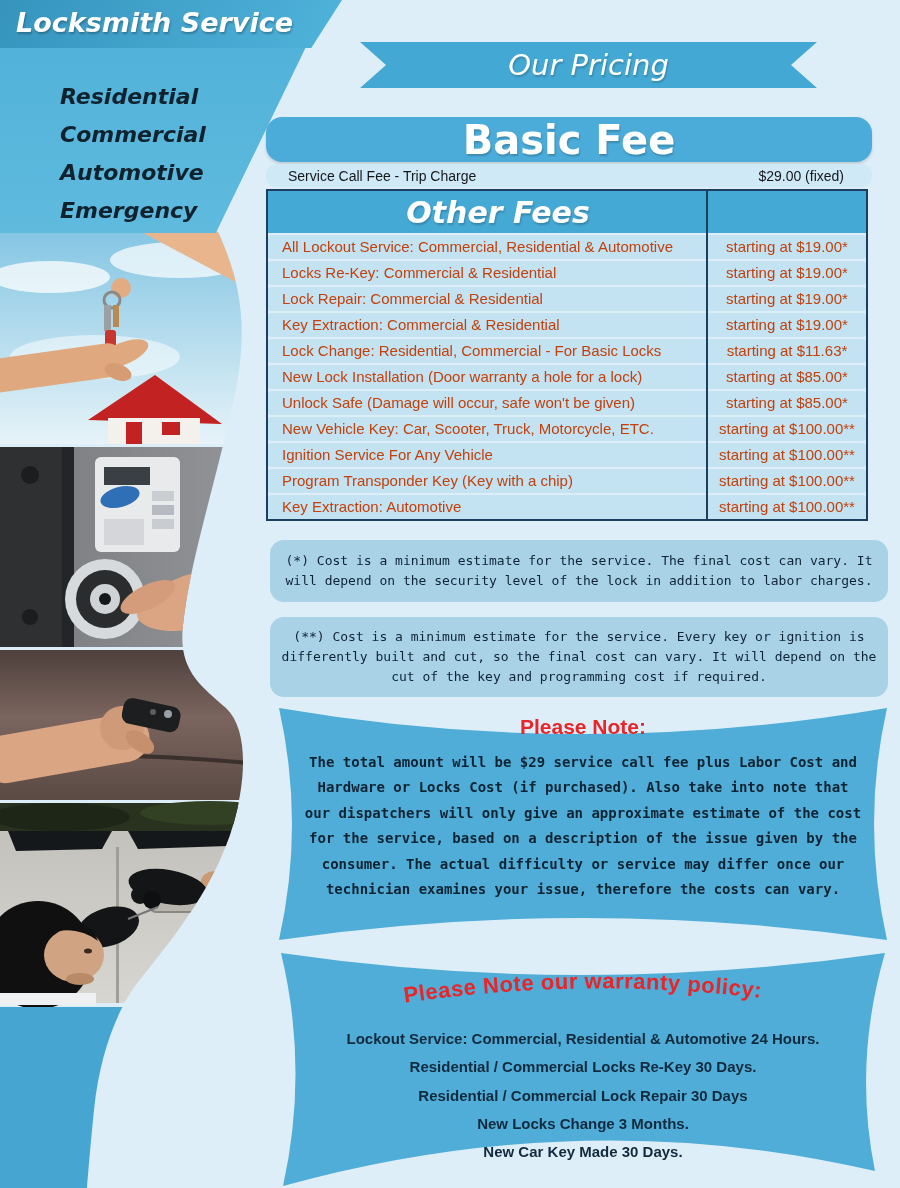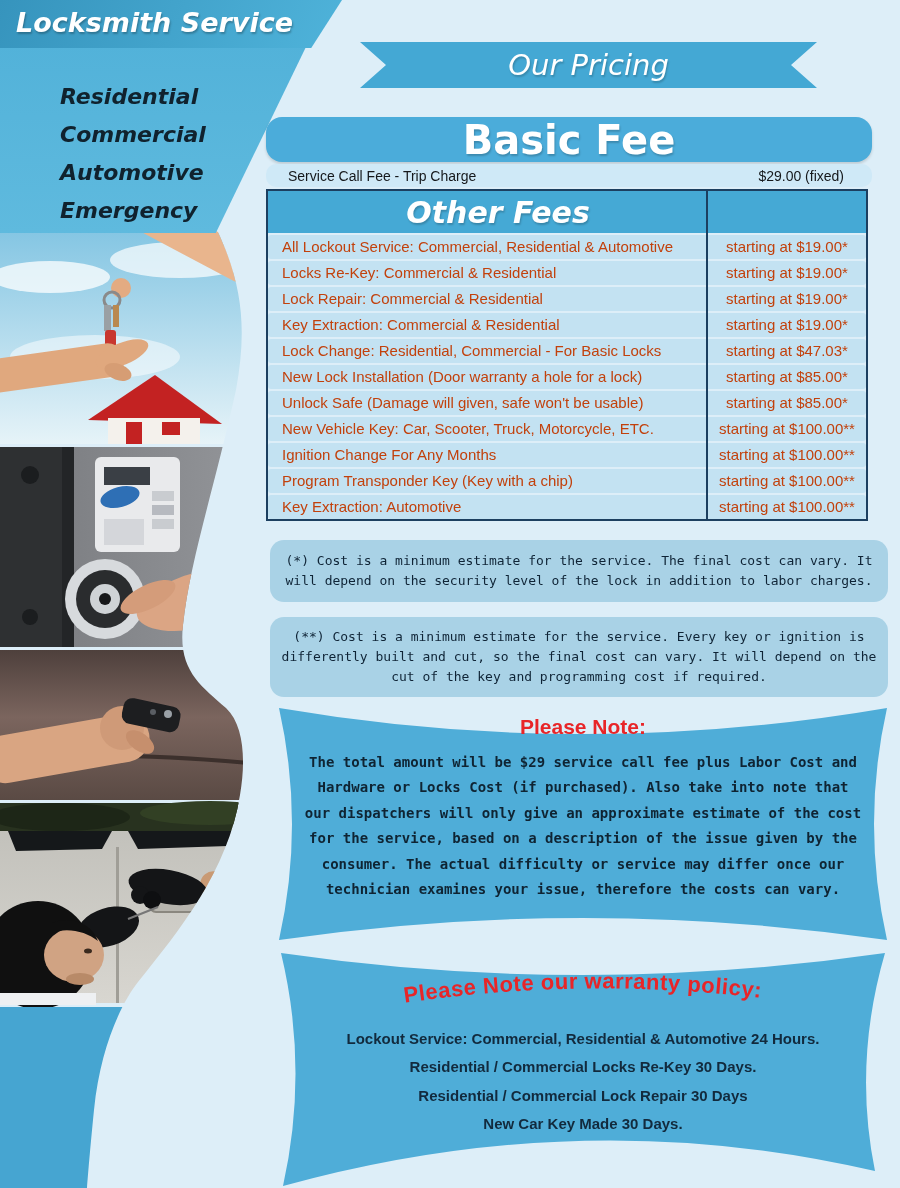--- a/index.html
+++ b/index.html
@@ -260,36 +260,36 @@
   <div class="fee-row">
     <span class="fee-service">Lock Repair: Commercial &amp; Residential</span>
     <span class="fee-price">starting at $19.00*</span>
   </div>
   <div class="fee-row">
     <span class="fee-service">Key Extraction: Commercial &amp; Residential</span>
     <span class="fee-price">starting at $19.00*</span>
   </div>
   <div class="fee-row">
     <span class="fee-service">Lock Change: Residential, Commercial - For Basic Locks</span>
-    <span class="fee-price">starting at $47.03*</span>
+    <span class="fee-price">starting at $11.63*</span>
   </div>
   <div class="fee-row">
     <span class="fee-service">New Lock Installation (Door warranty a hole for a lock)</span>
     <span class="fee-price">starting at $85.00*</span>
   </div>
   <div class="fee-row">
-    <span class="fee-service">Unlock Safe (Damage will given, safe won't be usable)</span>
+    <span class="fee-service">Unlock Safe (Damage will occur, safe won't be given)</span>
     <span class="fee-price">starting at $85.00*</span>
   </div>
   <div class="fee-row">
     <span class="fee-service">New Vehicle Key: Car, Scooter, Truck, Motorcycle, ETC.</span>
     <span class="fee-price">starting at $100.00**</span>
   </div>
   <div class="fee-row">
-    <span class="fee-service">Ignition Change For Any Months</span>
+    <span class="fee-service">Ignition Service For Any Vehicle</span>
     <span class="fee-price">starting at $100.00**</span>
   </div>
   <div class="fee-row">
     <span class="fee-service">Program Transponder Key (Key with a chip)</span>
     <span class="fee-price">starting at $100.00**</span>
   </div>
   <div class="fee-row">
     <span class="fee-service">Key Extraction: Automotive</span>
     <span class="fee-price">starting at $100.00**</span>
   </div>
@@ -312,15 +312,16 @@
     <path d="M8,2 Q310,46 612,2 Q580,112 602,220 Q310,152 10,235 Q36,118 8,2 Z" fill="#4fadd8"></path>
     <path id="warranty-arc" d="M 82 60 Q 310 18 538 54" fill="none"></path>
     <text font-family="Liberation Sans, sans-serif" font-size="22" font-weight="bold" fill="#e82528" text-anchor="middle" letter-spacing="0.5">
       <textPath href="#warranty-arc" startOffset="50%">Please Note our warranty policy:</textPath>
     </text>
   </svg>
   <div class="warranty-lines" style="top:74px">
     <div>Lockout Service: Commercial, Residential &amp; Automotive 24 Hours.</div>
     <div>Residential / Commercial Locks Re-Key 30 Days.</div>
     <div>Residential / Commercial Lock Repair 30 Days</div>
+    <div>New Locks Change 3 Months.</div>
     <div>New Car Key Made 30 Days.</div>
   </div>
 </div>
 
 </body></html>

